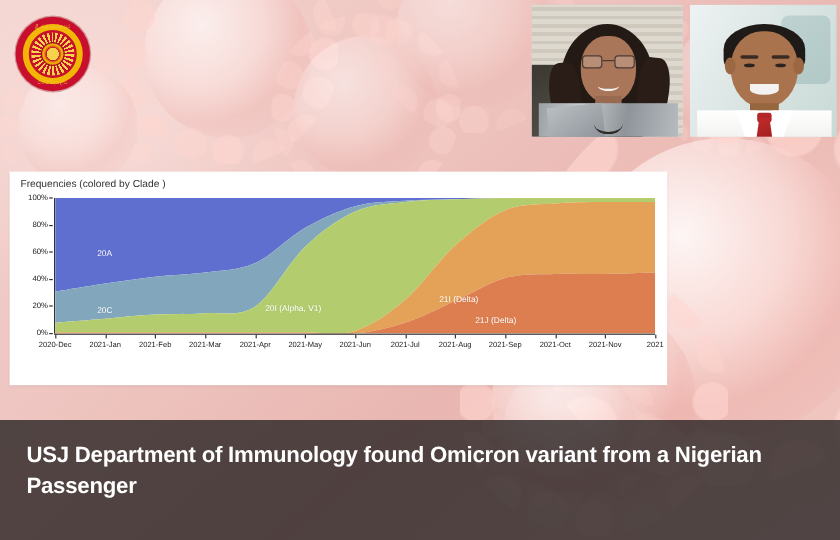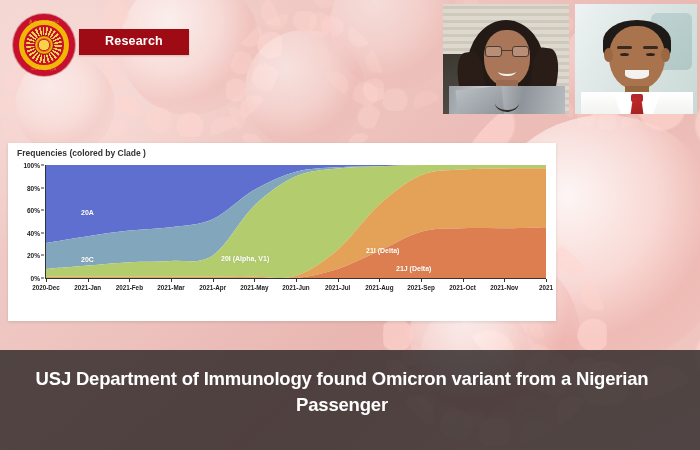--- a/index.html
+++ b/index.html
@@ -238,21 +238,20 @@
     white-space: nowrap;
   }
   .chart-card {
     position: absolute;
     left: 8px;
     top: 143px;
     width: 548px;
     height: 178px;
     background: #ffffff;
     box-shadow: 0 1px 3px rgba(0,0,0,0.12);
-    font-weight: bold;
   }
   .chart-subtitle {
     position: absolute;
     left: 9px;
     top: 5px;
     font-size: 8.5px;
     color: #333333;
     white-space: nowrap;
   }
   .plot-wrap {
@@ -338,21 +337,20 @@
   .headline-bar {
     position: absolute;
     left: 0;
     right: 0;
     bottom: 0;
     height: 100px;
     background: rgba(40,35,35,0.80);
     color: #ffffff;
     box-sizing: border-box;
     padding: 16px 22px 0 22px;
-    text-align: center;
   }
   .headline-text {
     font-size: 18.5px;
     font-weight: bold;
     line-height: 1.42;
     letter-spacing: -0.2px;
     max-width: 640px;
   }
 </style>
 </head>
@@ -371,21 +369,20 @@
   <div class="virion v7"></div>
 
   <div class="seal">
     <div class="ring"></div>
     <div class="inner"></div>
     <div class="core"></div>
     <div class="script-top">ශ්‍රී ජයවර්ධනපුර</div>
     <div class="script-bot">විශ්වවිද්‍යාලය</div>
   </div>
 
-  <div class="research-badge">Research</div>
 
   <div class="photo photo-left">
     <div class="ph-bg-blinds"></div>
     <div class="hair w-hair"></div>
     <div class="hair w-hair2"></div>
     <div class="hair w-hair3"></div>
     <div class="head w-face"></div>
     <div class="w-glass">
       <div class="lens l1"></div>
         <div class="lens l2"></div>

